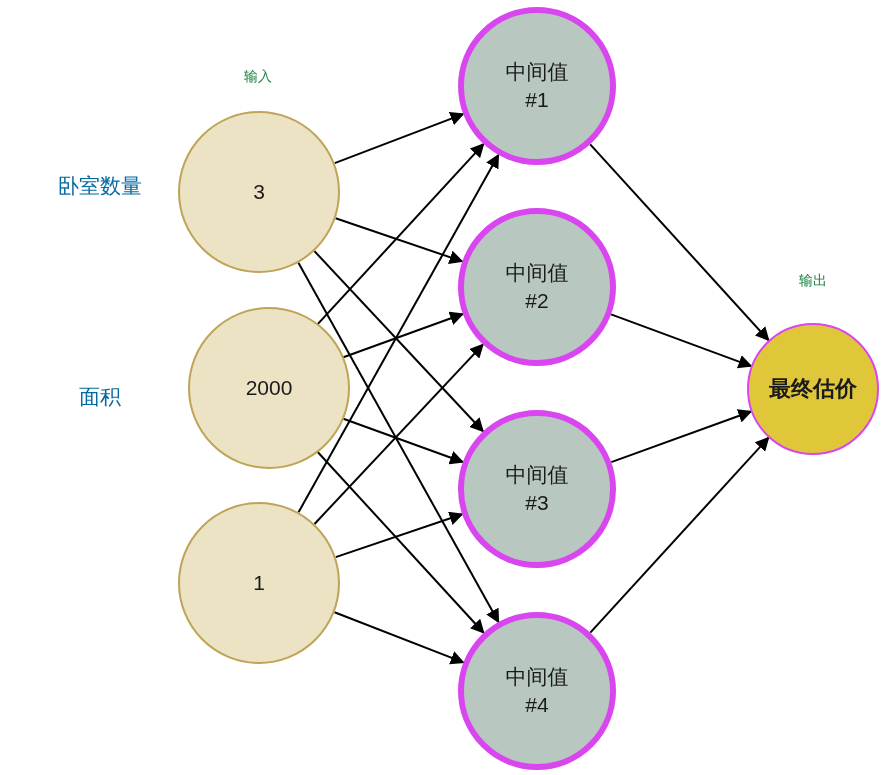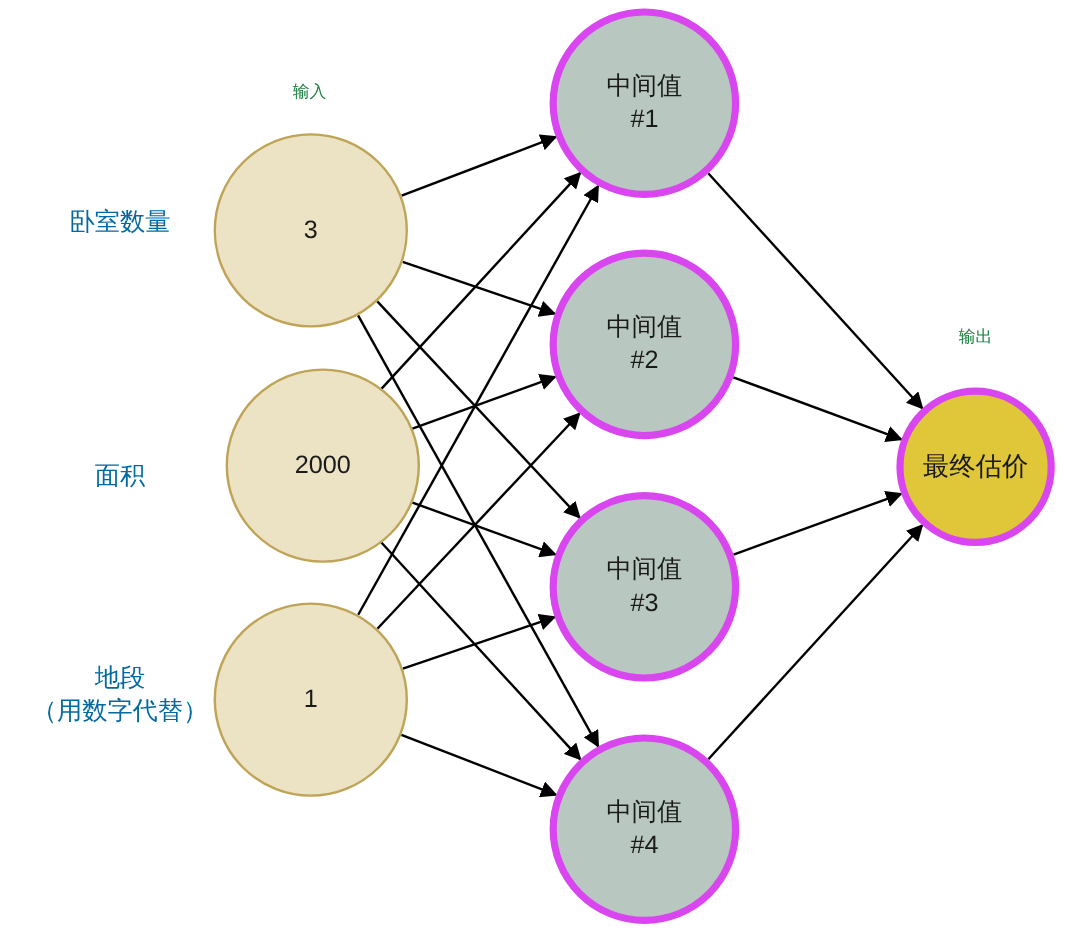--- a/index.html
+++ b/index.html
@@ -39,22 +39,22 @@
     border: 2px solid #bfa457;
   }
   .hidden-node {
     width: 158px; height: 158px;
     background: #b8c8c0;
     border: 6px solid #d946ef;
   }
   .output-node {
     width: 132px; height: 132px;
     background: #e0c73a;
-    border: 6px solid #d946ef;
-    font-weight: normal;
+    border: 2px solid #d946ef;
+    font-weight: bold;
     font-size: 22px;
   }
   .side-label {
     position: absolute;
     text-align: center;
     font-size: 21px;
     color: #0369a1;
     line-height: 27px;
     width: 190px;
   }
@@ -102,24 +102,20 @@
 
   <div class="header-label" style="left:188px; top:68px;">输入</div>
   <div class="header-label" style="left:743px; top:272px;">输出</div>
 
   <div class="side-label" style="left:5px; top:172px;">
     <div>卧室数量</div>
   </div>
   <div class="side-label" style="left:5px; top:344px;margin-top:39px;">
     <div>面积</div>
   </div>
-  <div class="side-label" style="left:5px; top:552px;">
-    <div>地段</div>
-    <div>（用数字代替）</div>
-  </div>
 
   <div class="node input-node" style="left:178px; top:111px;">
     <div>3</div>
   </div>
   <div class="node input-node" style="left:188px; top:307px;">
     <div>2000</div>
   </div>
   <div class="node input-node" style="left:178px; top:502px;">
     <div>1</div>
   </div>

